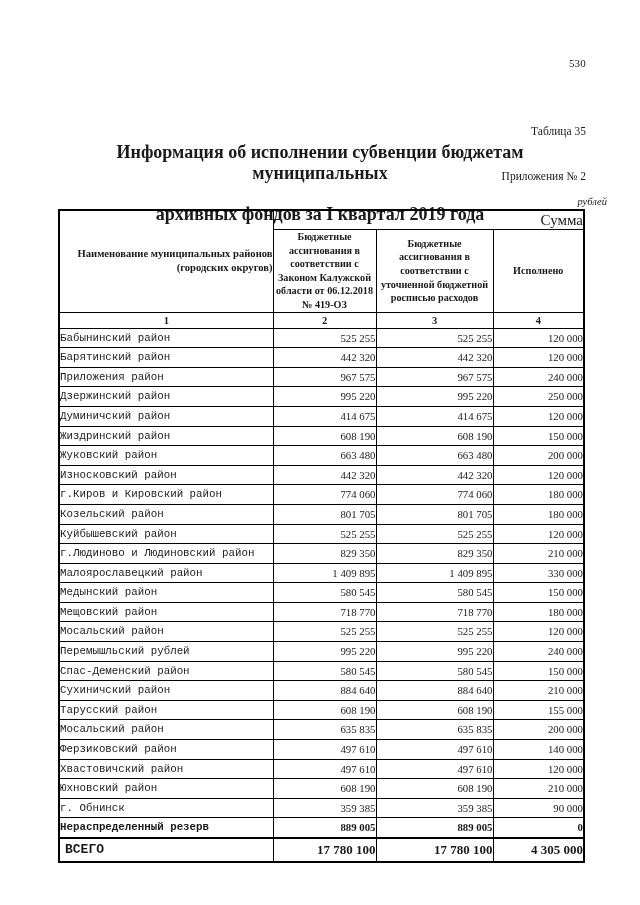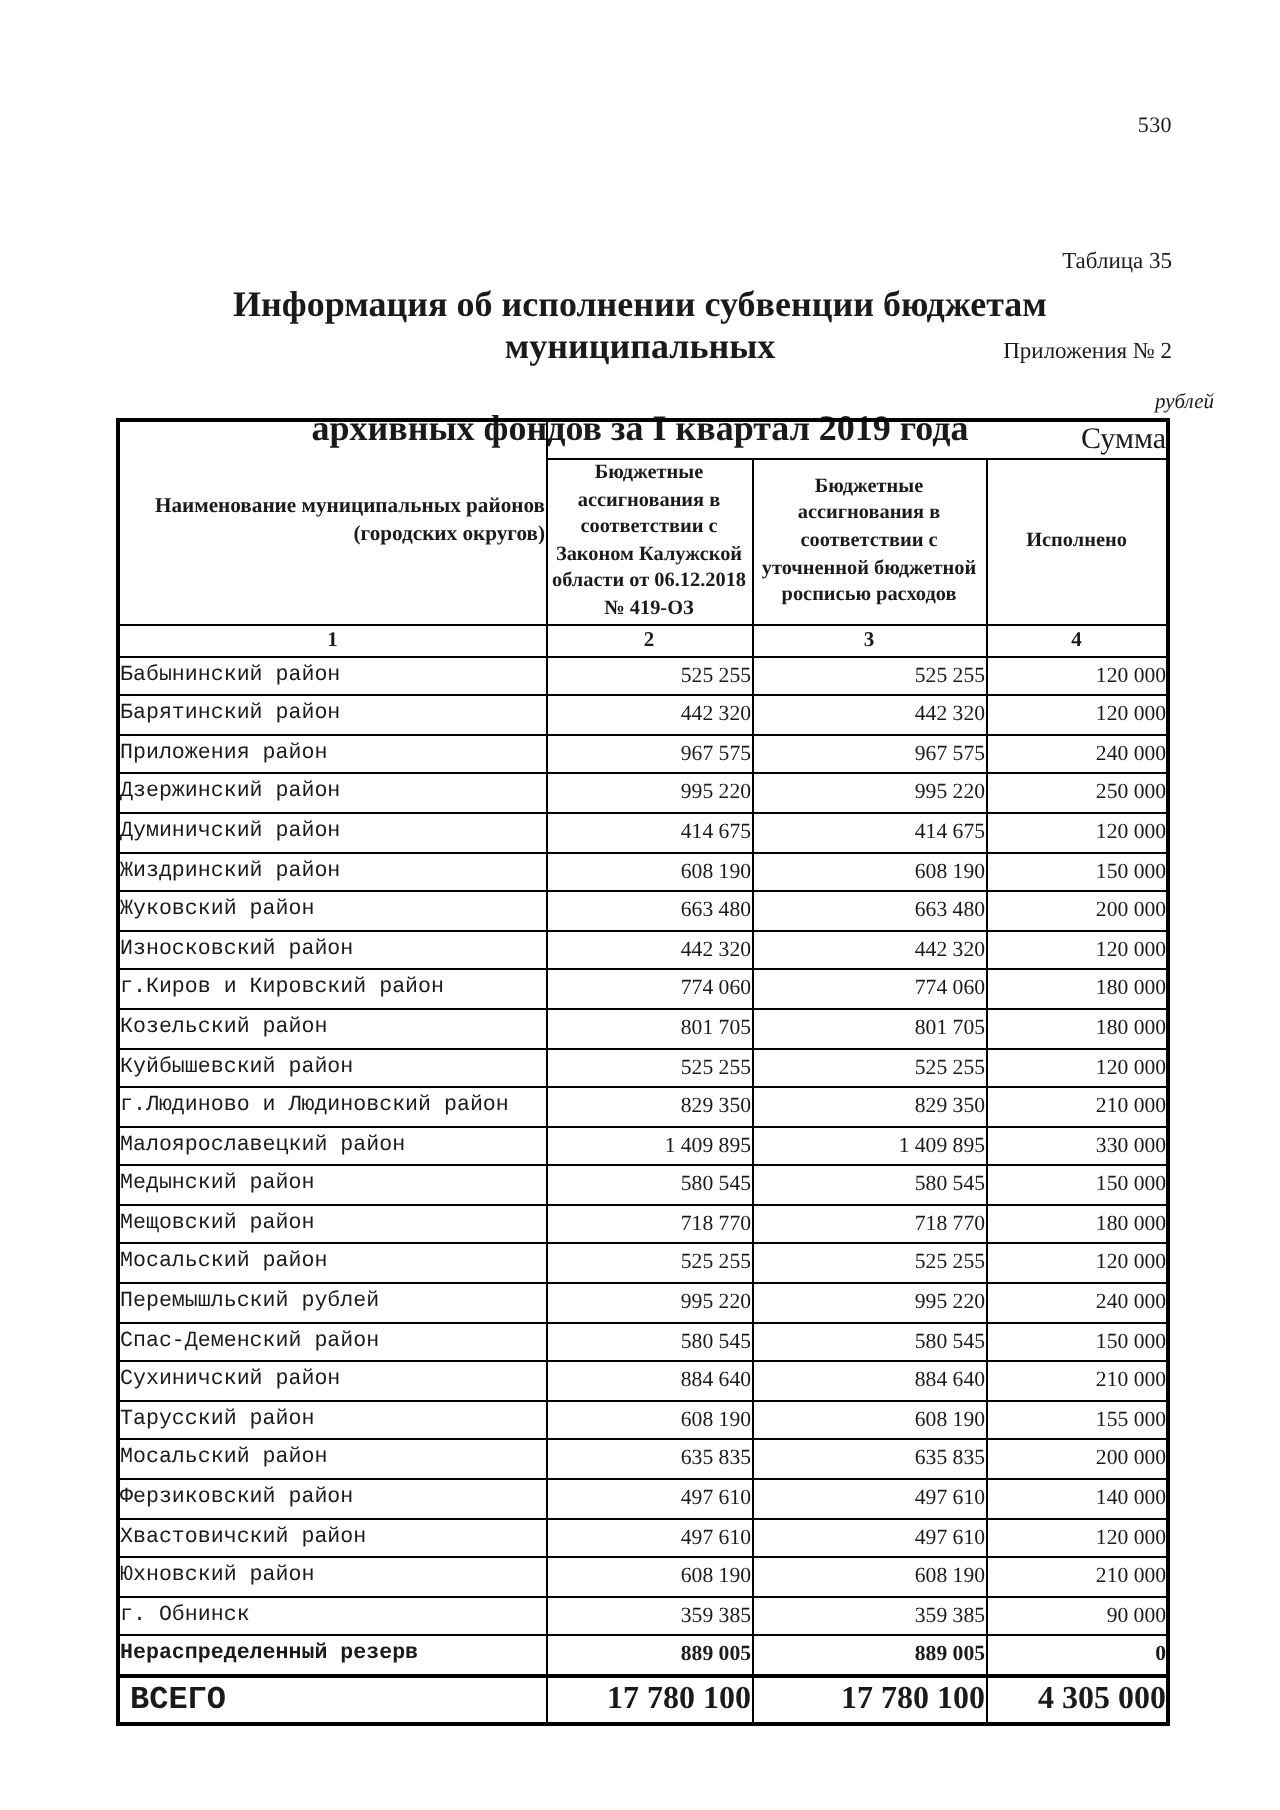--- a/index.html
+++ b/index.html
@@ -138,21 +138,21 @@
     text-align: right;
     padding: 0 5px 0 3px;
     height: 18.6px;
     line-height: 18.6px;
     white-space: nowrap;
   }
 
   tr.reserve td { font-weight: bold; }
   tr.total td {
     font-weight: bold;
-    font-size: 16px;
+    font-size: 13px;
     height: 22px;
     line-height: 22px;
     border-top: 2px solid #000;
     border-bottom: 2px solid #000;
   }
   tr.total td.name { padding-left: 5px; }
 
   
   table.main { border: 2px solid #000; }
 </style>

